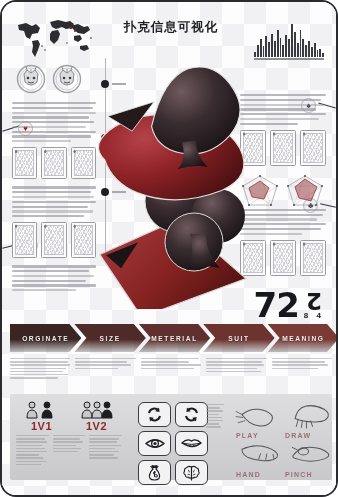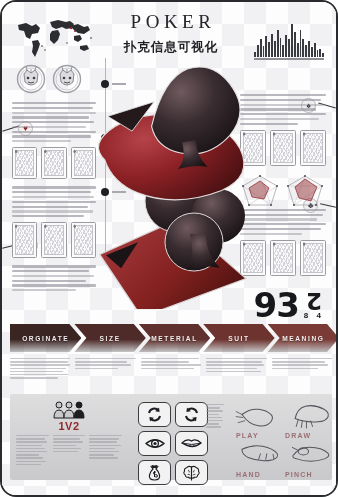--- a/index.html
+++ b/index.html
@@ -155,21 +155,20 @@
         <circle cx="63" cy="15" r="1" fill="#8e2226"></circle>
         <circle cx="30" cy="30" r=".8"></circle>
           <circle cx="33" cy="34" r=".7"></circle>
         <circle cx="79" cy="22" r=".8"></circle>
           <circle cx="55" cy="27" r=".7"></circle>
       </g>
     </svg>
   </div>
 
   <div class="title-wrap">
-    <div class="title-en">POKER</div>
     <div class="title-cn">扑克信息可视化</div>
   </div>
 
   <div class="hist">
     <div class="bars" id="histbars">
         <i style="height: 16.6667%;"></i>
         <i style="height: 37.5%;"></i>
         <i style="height: 54.1667%;"></i>
         <i style="height: 33.3333%;"></i>
         <i style="height: 62.5%;"></i>
@@ -442,21 +441,21 @@
 
       <g transform="rotate(-8 106 48)">
         <path d="M60 56 Q78 10 104 4 Q132 0 146 30 Q158 56 136 76 Q112 96 84 86 Q62 78 60 56 Z" fill="url(#gBlack)" stroke="#e4e0e1" stroke-width="1.1"></path>
         <path d="M88 76 q2 18 -8 26 q18 -2 30 2 q-10 -12 -8 -28 Z" fill="url(#gBlack)"></path>
         <path d="M18 40 L66 32 L40 58 Z" fill="#241a1c" stroke="#e4e0e1" stroke-width=".8"></path>
       </g>
     </svg>
   </div>
 
   <div class="bignum">
-    <span class="n54">93</span>
+    <span class="n54">72</span>
     <span class="grp">
       <span class="n2">2</span>
       <span class="sub"><span>8</span> <span>4</span></span>
     </span>
   </div>
 
   <div class="band" id="band">
       <div class="chev" style="background: linear-gradient(rgb(59, 37, 35) 0%, rgb(59, 37, 35) 55%, rgba(0, 0, 0, 0.22) 100%); z-index: 9;">
         <span>ORGINATE</span>
       </div>
@@ -508,20 +507,35 @@
         <div class="tiny" style="width: 88%;"></div>
         <div class="tiny" style="width: 94%;"></div>
         <div class="tiny" style="width: 76%;"></div>
       </div>
     </div>
 
   <div class="bottom">
 
     <div class="b-seg b1">
       <div class="vs-row" id="vsrow">
+          <div class="vs-item">
+            <div class="vs-ico">
+              <svg width="34" height="20" viewBox="0 0 34 20">
+                <g transform="translate(0,0)">
+                  <circle cx="7" cy="6" r="3" fill="#c9c9cc" stroke="#1d1e22" stroke-width="1"></circle>
+                  <path d="M2 19 q0 -8 5 -8 q5 0 5 8 Z" fill="#c9c9cc" stroke="#1d1e22" stroke-width="1"></path>
+                </g>
+                <g transform="translate(15,0)">
+                  <circle cx="7" cy="6" r="3" fill="#1d1e22" stroke="#1d1e22" stroke-width="1"></circle>
+                  <path d="M2 19 q0 -8 5 -8 q5 0 5 8 Z" fill="#1d1e22" stroke="#1d1e22" stroke-width="1"></path>
+                </g>
+              </svg>
+            </div>
+            <div class="vs-lab">1V1</div>
+          </div>
           <div class="vs-item">
             <div class="vs-ico">
               <svg width="34" height="20" viewBox="0 0 34 20">
                 <g transform="translate(0,0)">
                   <circle cx="7" cy="6" r="3" fill="#c9c9cc" stroke="#1d1e22" stroke-width="1"></circle>
                   <path d="M2 19 q0 -8 5 -8 q5 0 5 8 Z" fill="#c9c9cc" stroke="#1d1e22" stroke-width="1"></path>
                 </g>
                 <g transform="translate(10,0)">
                   <circle cx="7" cy="6" r="3" fill="#c9c9cc" stroke="#1d1e22" stroke-width="1"></circle>
                   <path d="M2 19 q0 -8 5 -8 q5 0 5 8 Z" fill="#c9c9cc" stroke="#1d1e22" stroke-width="1"></path>

